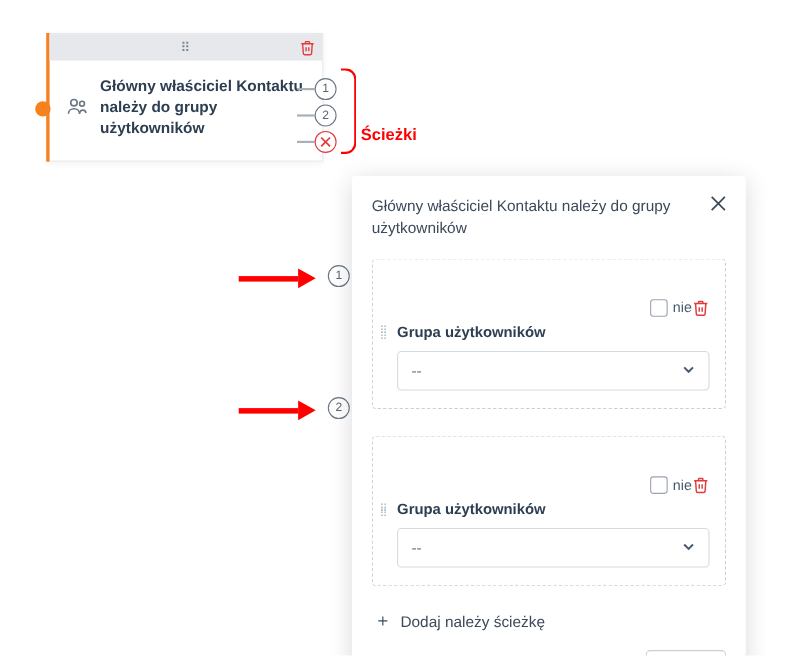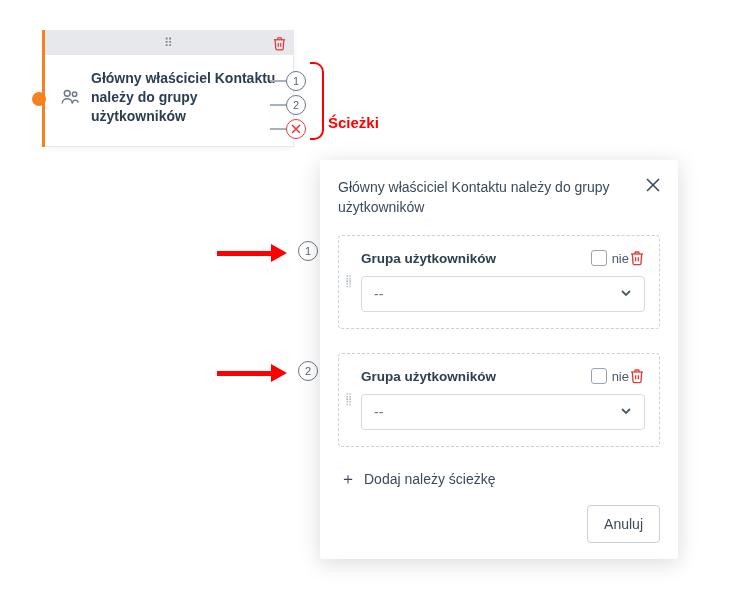--- a/index.html
+++ b/index.html
@@ -208,20 +208,21 @@
   .row-top {
     display: flex;
     align-items: center;
     justify-content: space-between;
     margin-bottom: 10px;
   }
   .row-label {
     font-weight: 700;
     font-size: 13.5px;
     color: #2c3e50;
+    margin-top: 44px;
   }
   .row-right {
     display: flex;
     align-items: center;
   }
   .check-wrap {
     display: flex;
     align-items: center;
     gap: 5px;
     font-size: 13px;

